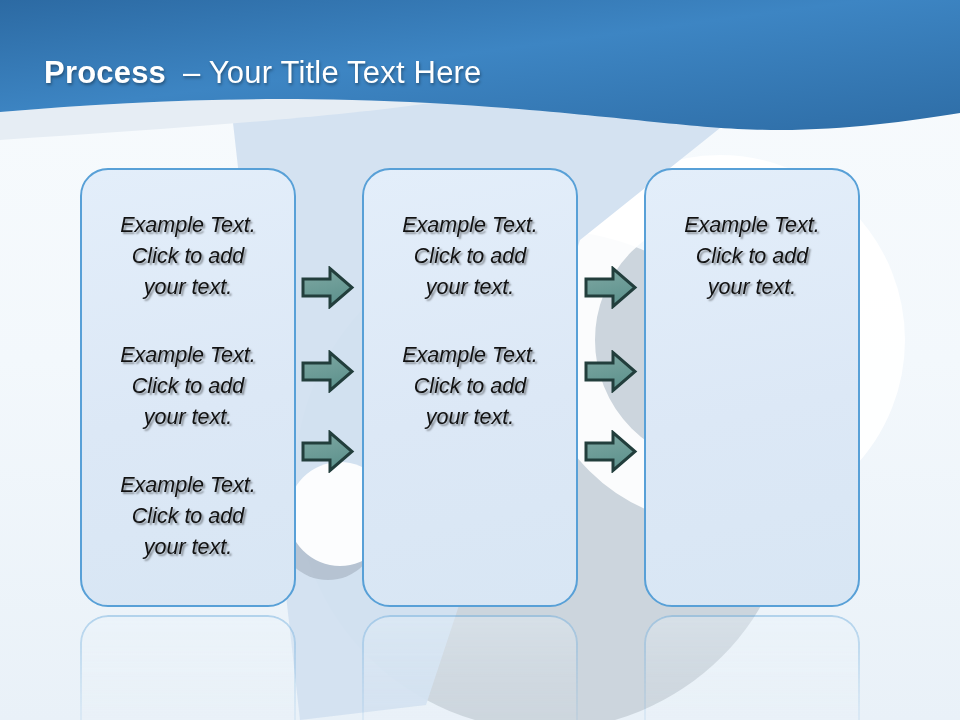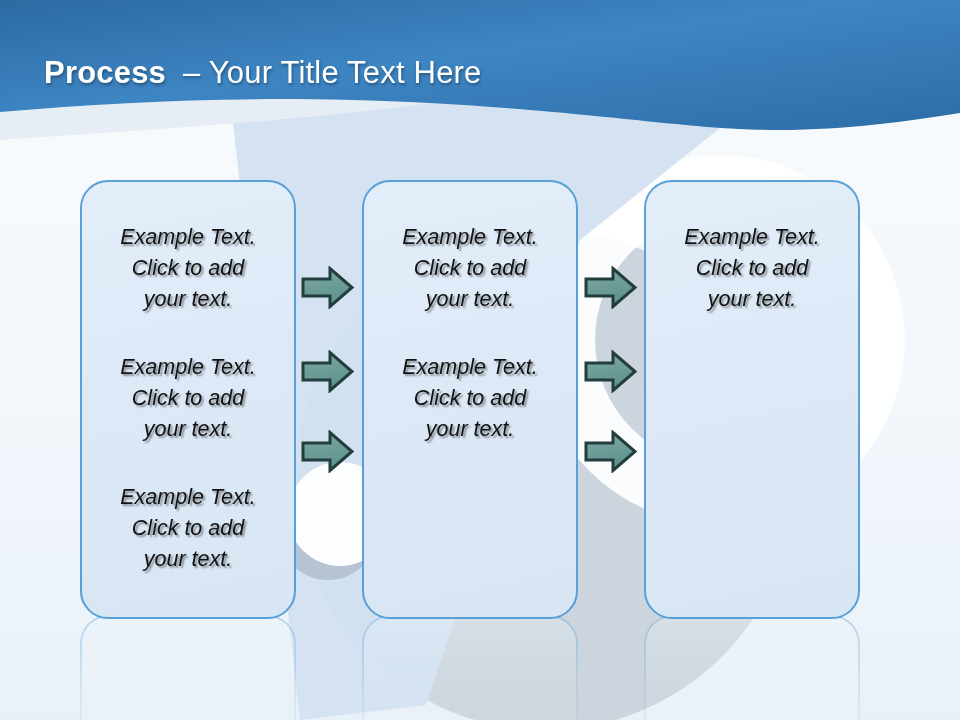--- a/index.html
+++ b/index.html
@@ -34,21 +34,21 @@
     position:absolute;left:0;top:52px;width:960px;
     color:#ffffff;font-size:31px;line-height:42px;
     text-shadow:1px 2px 3px rgba(0,0,0,0.35);
     letter-spacing:0.2px;
     margin-left:44px;
   }
   .title .bold{font-weight:bold;}
   .title .rest{margin-left:17px;font-weight:normal;}
   
   .pbox{
-    position:absolute;top:180px;width:216px;height:439px;box-sizing:border-box;
+    position:absolute;top:168px;width:216px;height:439px;box-sizing:border-box;
     background:linear-gradient(168deg,#e3eefa 0%,#dce8f6 55%,#d8e6f4 100%);
     border:2.5px solid #58a0d7;border-radius:28px;
     padding-top:40px;
   }
   .pbox.b1{left:80px;}
   .pbox.b2{left:362px;}
   .pbox.b3{left:644px;}
   .para{
     margin:0 6px 37px 6px;text-align:center;
     font-style:italic;font-size:21.5px;line-height:31px;color:#121212;

